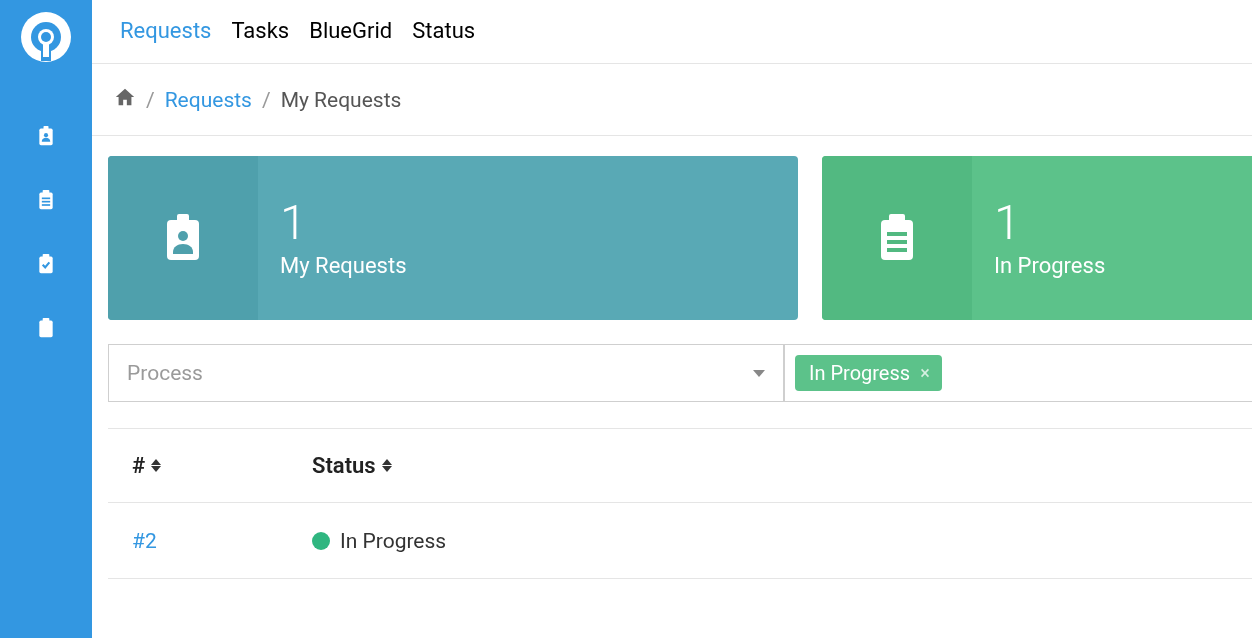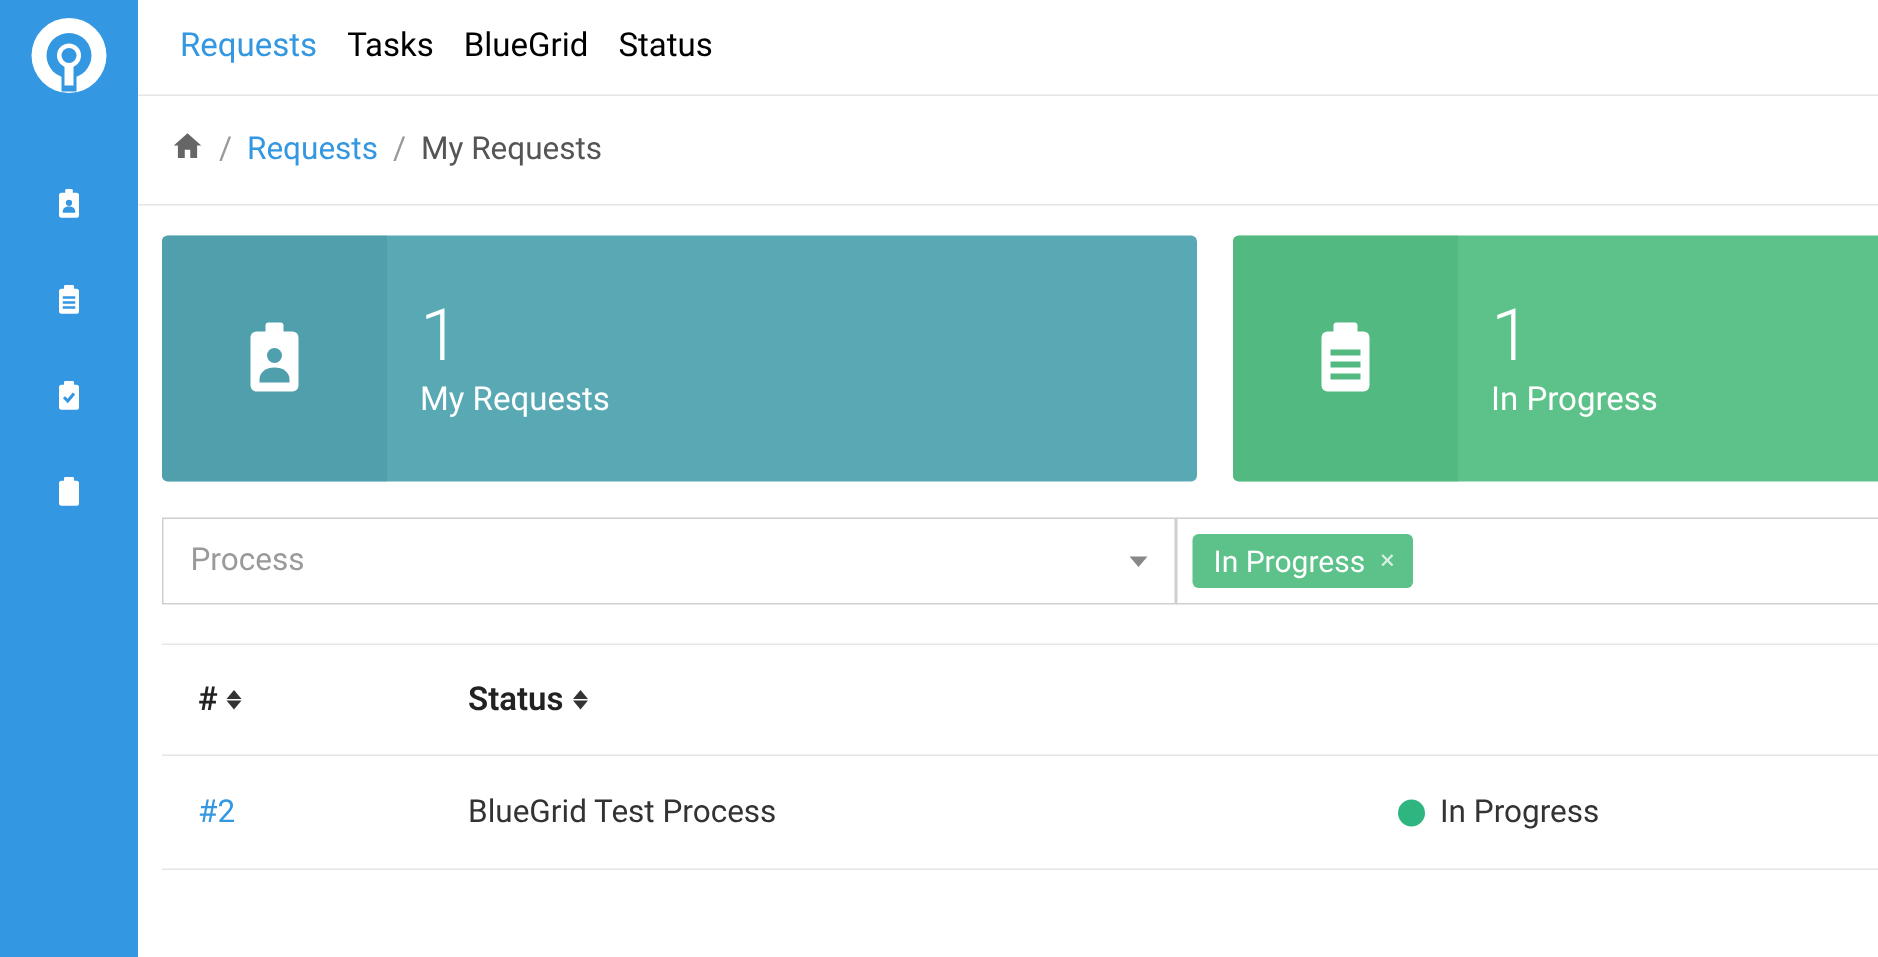--- a/index.html
+++ b/index.html
@@ -265,21 +265,20 @@
           <div class="th">
             <span>Status</span>
             <span class="sort-arrows">
                 <span class="up"></span>
                 <span class="down"></span>
               </span>
           </div>
         </div>
         <div class="trow">
           <div class="td id">#2</div>
-          <div class="td">BlueGrid Test Process</div>
           <div class="td status-cell">
             <span class="dot"></span>
             <span>In Progress</span>
           </div>
         </div>
       </div>
 
     </div>
   </div>
 </div>

